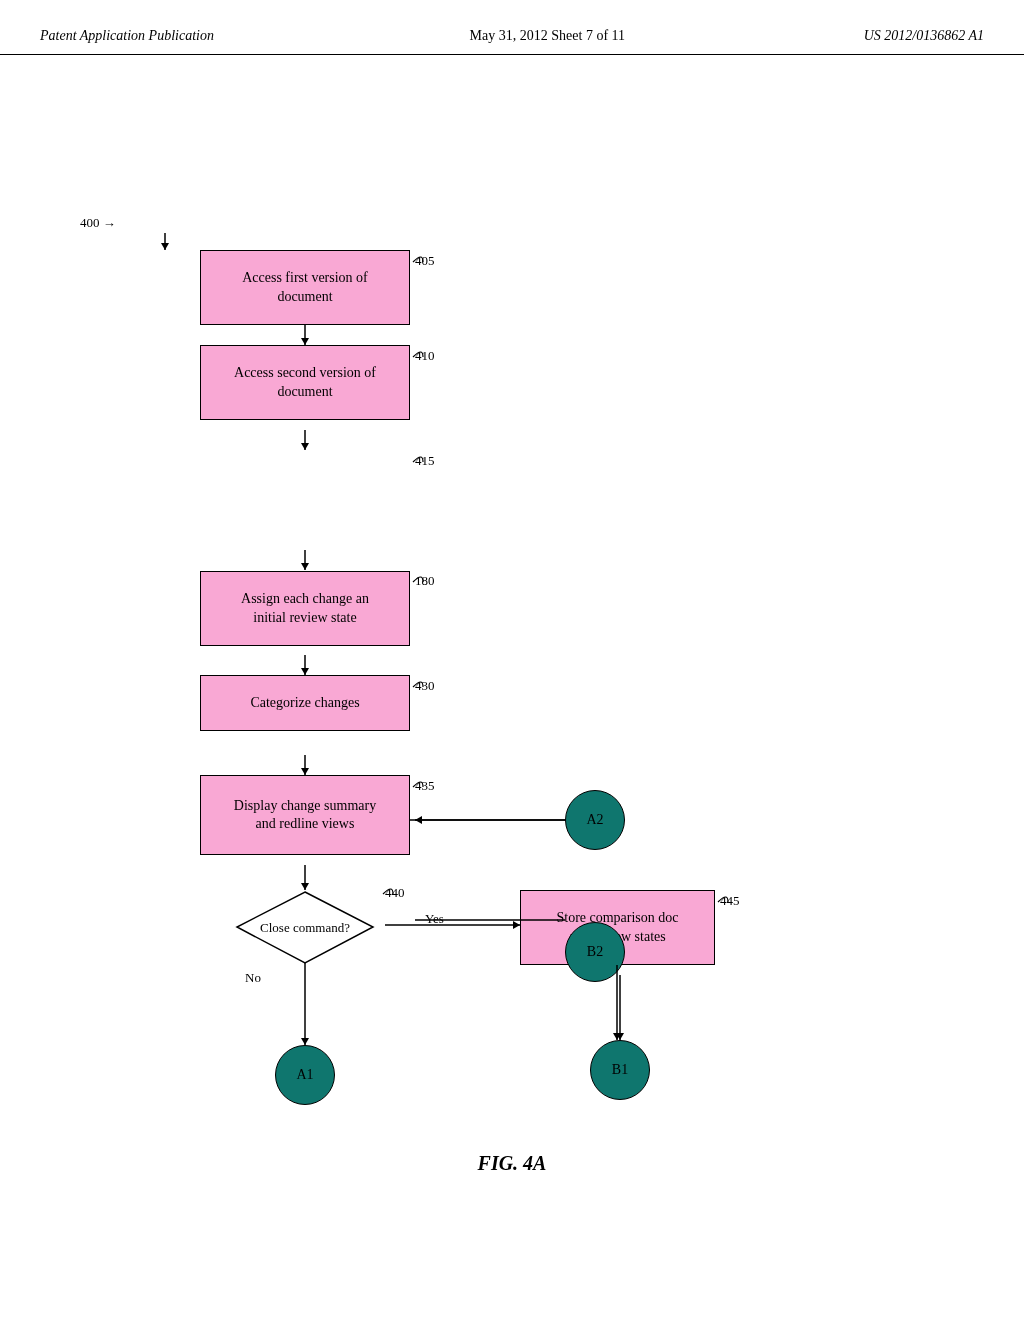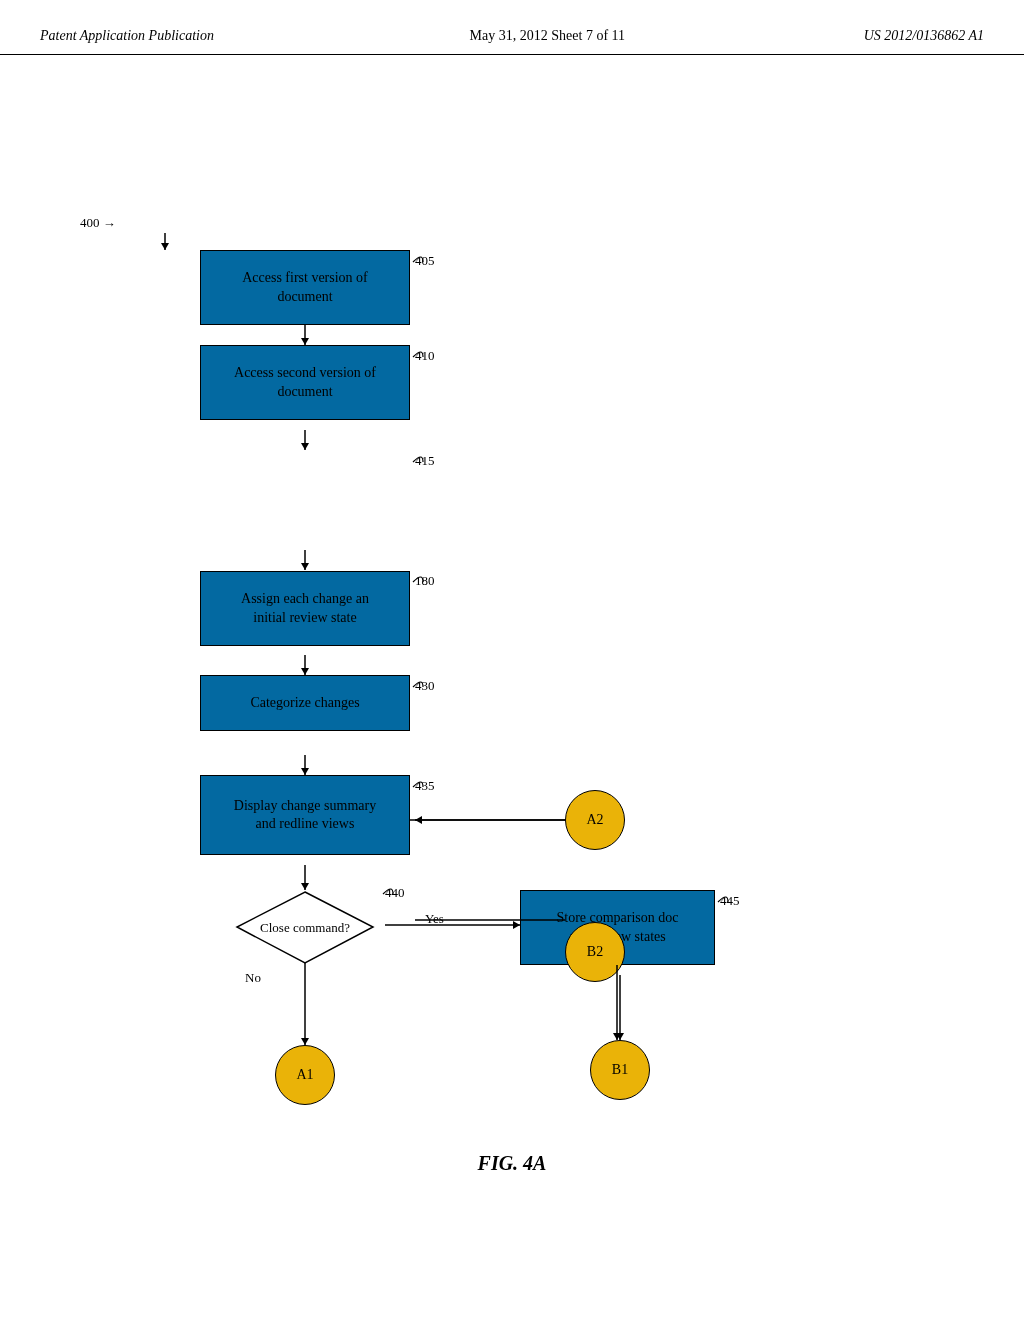--- a/index.html
+++ b/index.html
@@ -28,21 +28,21 @@
     .diagram-area {
       position: relative;
       width: 100%;
       height: 1140px;
     }
 
     
     .fc-box {
       position: absolute;
       border: 1.5px solid #000;
-      background: #0369a1;
+      background: #f9a8d4;
       text-align: center;
       display: flex;
       align-items: center;
       justify-content: center;
       font-size: 14px;
       line-height: 1.3;
     }
 
     
     .fc-diamond-container {
@@ -57,21 +57,21 @@
       text-align: center;
       white-space: nowrap;
       z-index: 2;
     }
 
     
     .fc-circle {
       position: absolute;
       border: 1.5px solid #000;
       border-radius: 50%;
-      background: #eab308;
+      background: #0f766e;
       display: flex;
       align-items: center;
       justify-content: center;
       font-size: 14px;
       font-weight: normal;
     }
 
     
     .fc-label {
       position: absolute;

